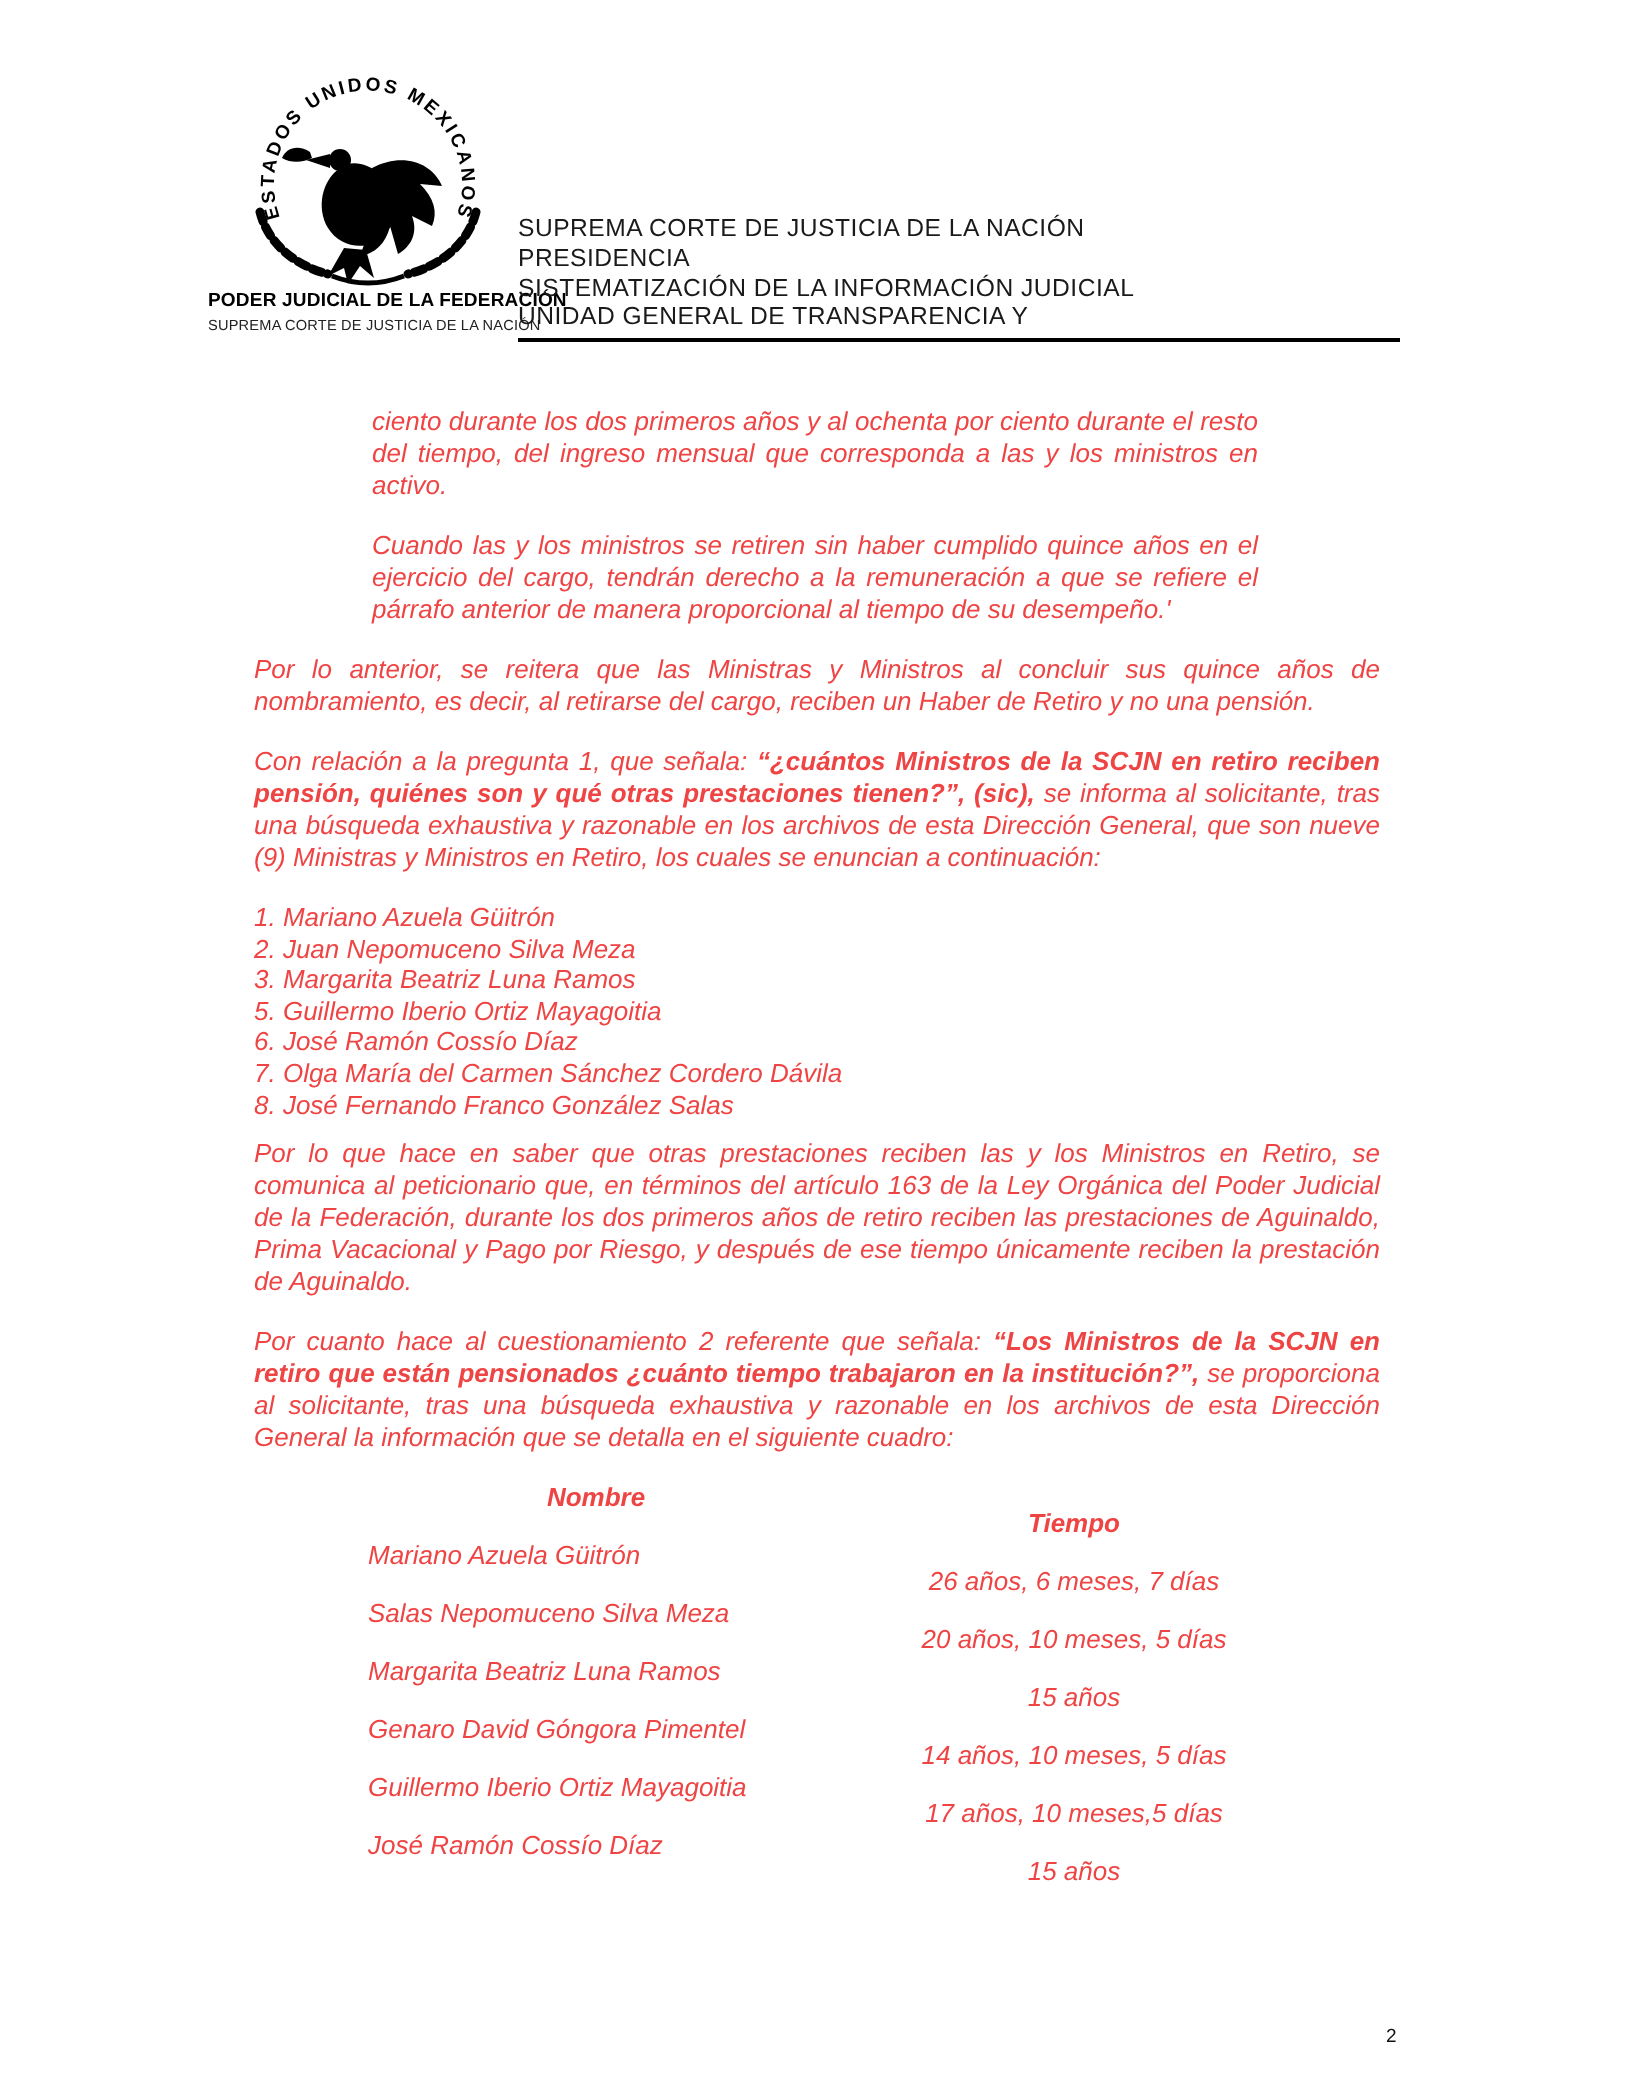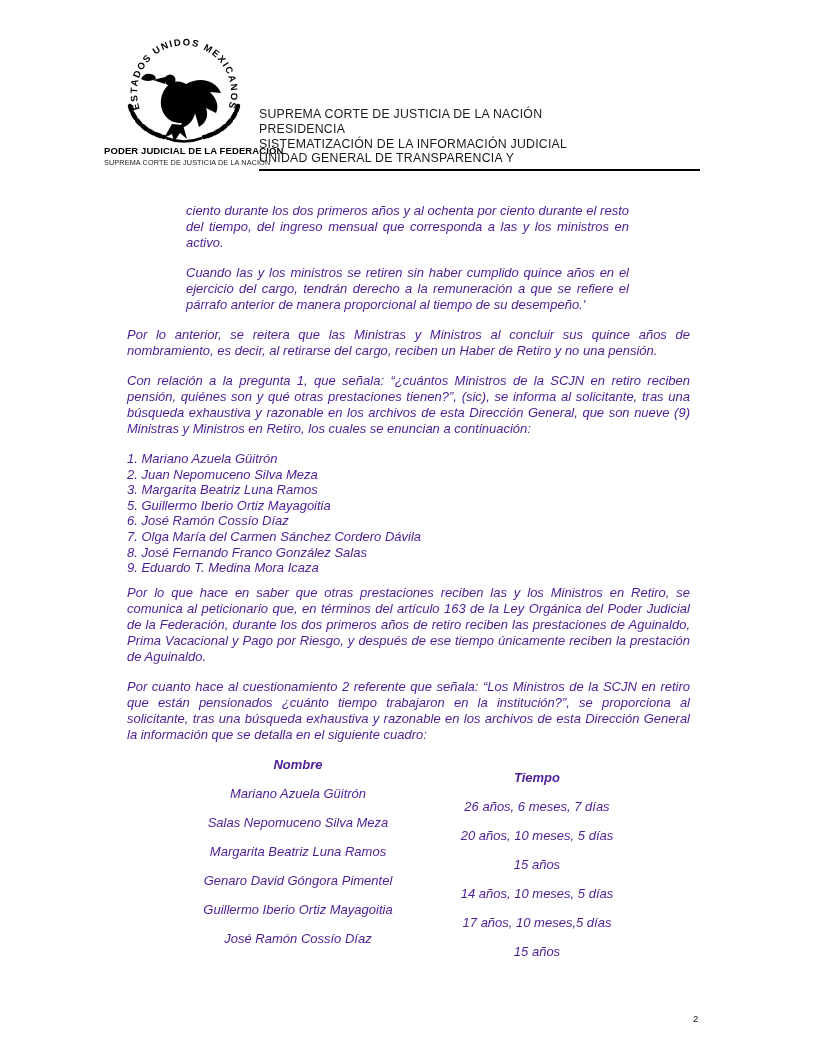--- a/index.html
+++ b/index.html
@@ -59,38 +59,38 @@
 
   
   .content {
     position: absolute;
     left: 127px;
     top: 203px;
     width: 563px;
     font-style: italic;
     font-size: 13px;
     line-height: 16px;
-    color: #4c1d95;
+    color: #ef4444;
   }
   .quote {
     margin: 0 0 14px 59px;
     width: 443px;
     text-align: justify;
   }
   p.para {
     margin: 0 0 14px 0;
     text-align: justify;
   }
-  .bold-seg { font-weight: normal; margin-top: 32px; }
+  .bold-seg { font-weight: bold; margin-top: 32px; }
   .ministers { margin: 0 0 9px 0; line-height: 15.6px; }
   .minister-line { white-space: nowrap; }
 
   .doc-table { margin-left: 57px; width: 478px; }
   .trow { display: flex; line-height: 16px; }
-  .cell-name { width: 228px; text-align: center; }
+  .cell-name { width: 228px; text-align: left; }
   .cell-time { width: 250px; text-align: center; margin-top: 13px; }
   .thead .cell-name, .thead .cell-time { font-weight: bold; text-align: center; }
 
   .page-number {
     position: absolute;
     left: 693px;
     top: 1013px;
     font-size: 9.5px;
     font-style: normal;
     color: #111;
@@ -146,21 +146,20 @@
     <p class="para"><span>Con relación a la pregunta 1, que señala: </span><span class="bold-seg">“¿cuántos Ministros de la SCJN en retiro reciben pensión, quiénes son y qué otras prestaciones tienen?”, (sic),</span><span> se informa al solicitante, tras una búsqueda exhaustiva y razonable en los archivos de esta Dirección General, que son nueve (9) Ministras y Ministros en Retiro, los cuales se enuncian a continuación:</span></p>
 
     <div class="ministers">
       <div class="minister-line">1. Mariano Azuela Güitrón</div>
       <div class="minister-line">2. Juan Nepomuceno Silva Meza</div>
       <div class="minister-line">3. Margarita Beatriz Luna Ramos</div>
       <div class="minister-line">5. Guillermo Iberio Ortiz Mayagoitia</div>
       <div class="minister-line">6. José Ramón Cossío Díaz</div>
       <div class="minister-line">7. Olga María del Carmen Sánchez Cordero Dávila</div>
       <div class="minister-line">8. José Fernando Franco González Salas</div>
-      <div class="minister-line">9. Eduardo T. Medina Mora Icaza</div>
     </div>
 
     <p class="para">Por lo que hace en saber que otras prestaciones reciben las y los Ministros en Retiro, se comunica al peticionario que, en términos del artículo 163 de la Ley Orgánica del Poder Judicial de la Federación, durante los dos primeros años de retiro reciben las prestaciones de Aguinaldo, Prima Vacacional y Pago por Riesgo, y después de ese tiempo únicamente reciben la prestación de Aguinaldo.</p>
 
     <p class="para"><span>Por cuanto hace al cuestionamiento 2 referente que señala: </span><span class="bold-seg">“Los Ministros de la SCJN en retiro que están pensionados ¿cuánto tiempo trabajaron en la institución?”,</span><span> se proporciona al solicitante, tras una búsqueda exhaustiva y razonable en los archivos de esta Dirección General la información que se detalla en el siguiente cuadro:</span></p>
 
     <div class="doc-table">
       <div class="trow thead">
         <div class="cell-name">Nombre</div>
         <div class="cell-time">Tiempo</div>

